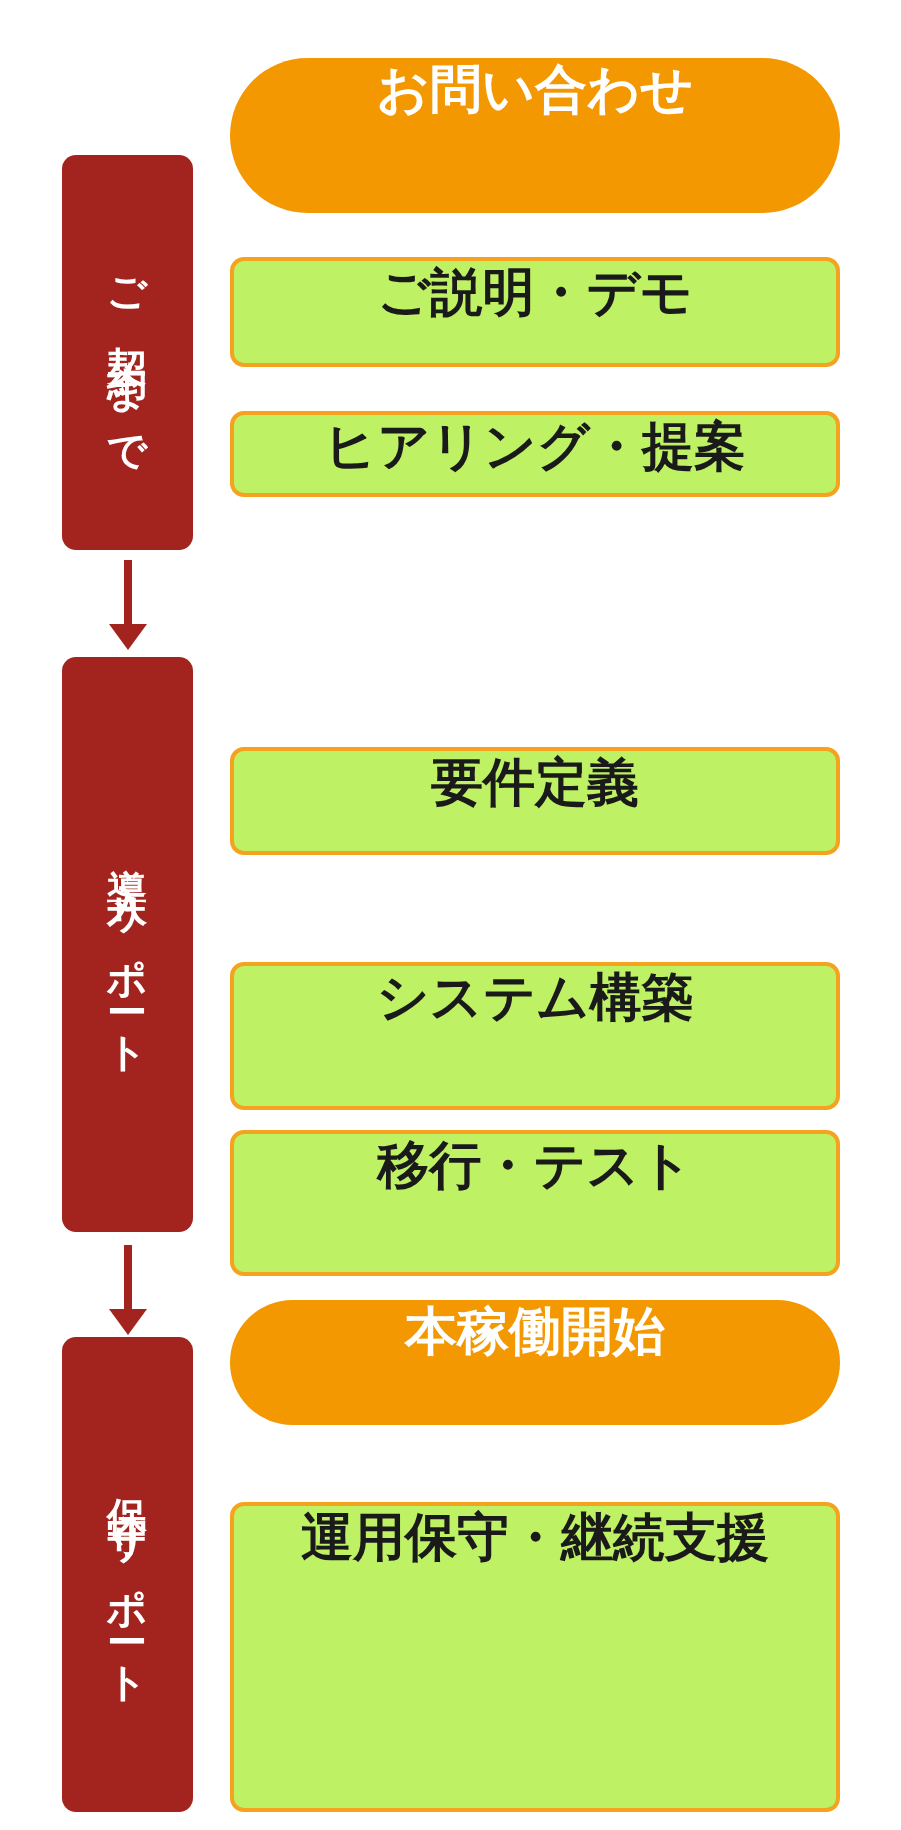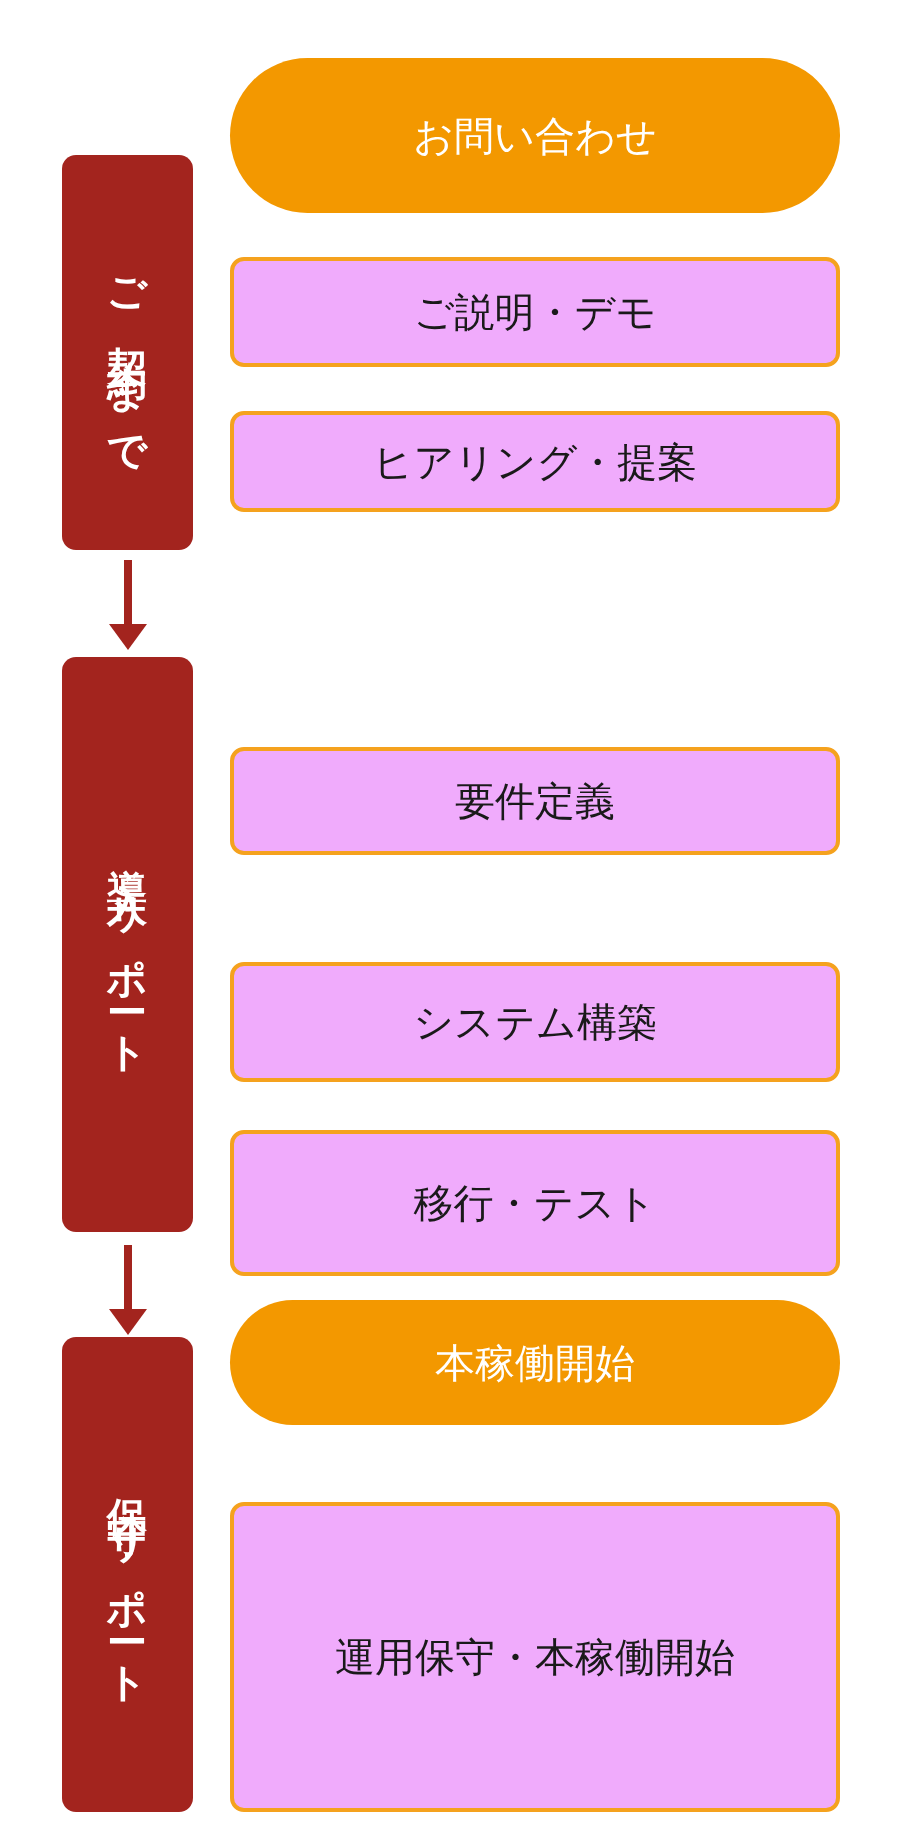--- a/index.html
+++ b/index.html
@@ -70,44 +70,43 @@
     border-top: 26px solid var(--red, #A3241E);
   }
 
   
   .step {
     position: absolute;
     left: 230px;
     width: 610px;
     box-sizing: border-box;
     display: flex;
-    align-items: center;
     justify-content: center;
-    font-size: 40px;
-    font-weight: normal;
+    font-size: 52px;
+    font-weight: bold;
     text-align: center;
     line-height: 1.2;
   }
   .step.pill {
     background: var(--orange, #F39800);
     color: #FFFFFF;
     border-radius: 999px;
   }
   .step.box {
-    background: #f0abfc;
+    background: #bef264;
     border: 4px solid var(--box_border, #F5A21E);
     border-radius: 14px;
     color: var(--box_text, #1A1A1A);
   }
   .step-1 { top: 58px;   height: 155px; }
   .step-2 { top: 257px;  height: 110px; }
-  .step-3 { top: 411px;  height: 101px; }
+  .step-3 { top: 411px;  height: 86px; }
   .step-4 { top: 564px;  height: 155px; }
   .step-5 { top: 747px;  height: 108px; }
-  .step-6 { top: 962px;  height: 120px; }
+  .step-6 { top: 962px;  height: 148px; }
   .step-7 { top: 1130px; height: 146px; }
   .step-8 { top: 1300px; height: 125px; }
   .step-9 { top: 1502px; height: 310px; }
 </style>
 </head>
 <body>
 
 <div class="canvas">
 
   <div class="stage stage-1">
@@ -155,16 +154,16 @@
 
   <div class="step box step-7">
     <span>移行・テスト</span>
   </div>
 
   <div class="step pill step-8">
     <span>本稼働開始</span>
   </div>
 
   <div class="step box step-9">
-    <span>運用保守・本稼働開始</span>
+    <span>運用保守・継続支援</span>
   </div>
 
 </div>
 
 </body></html>

